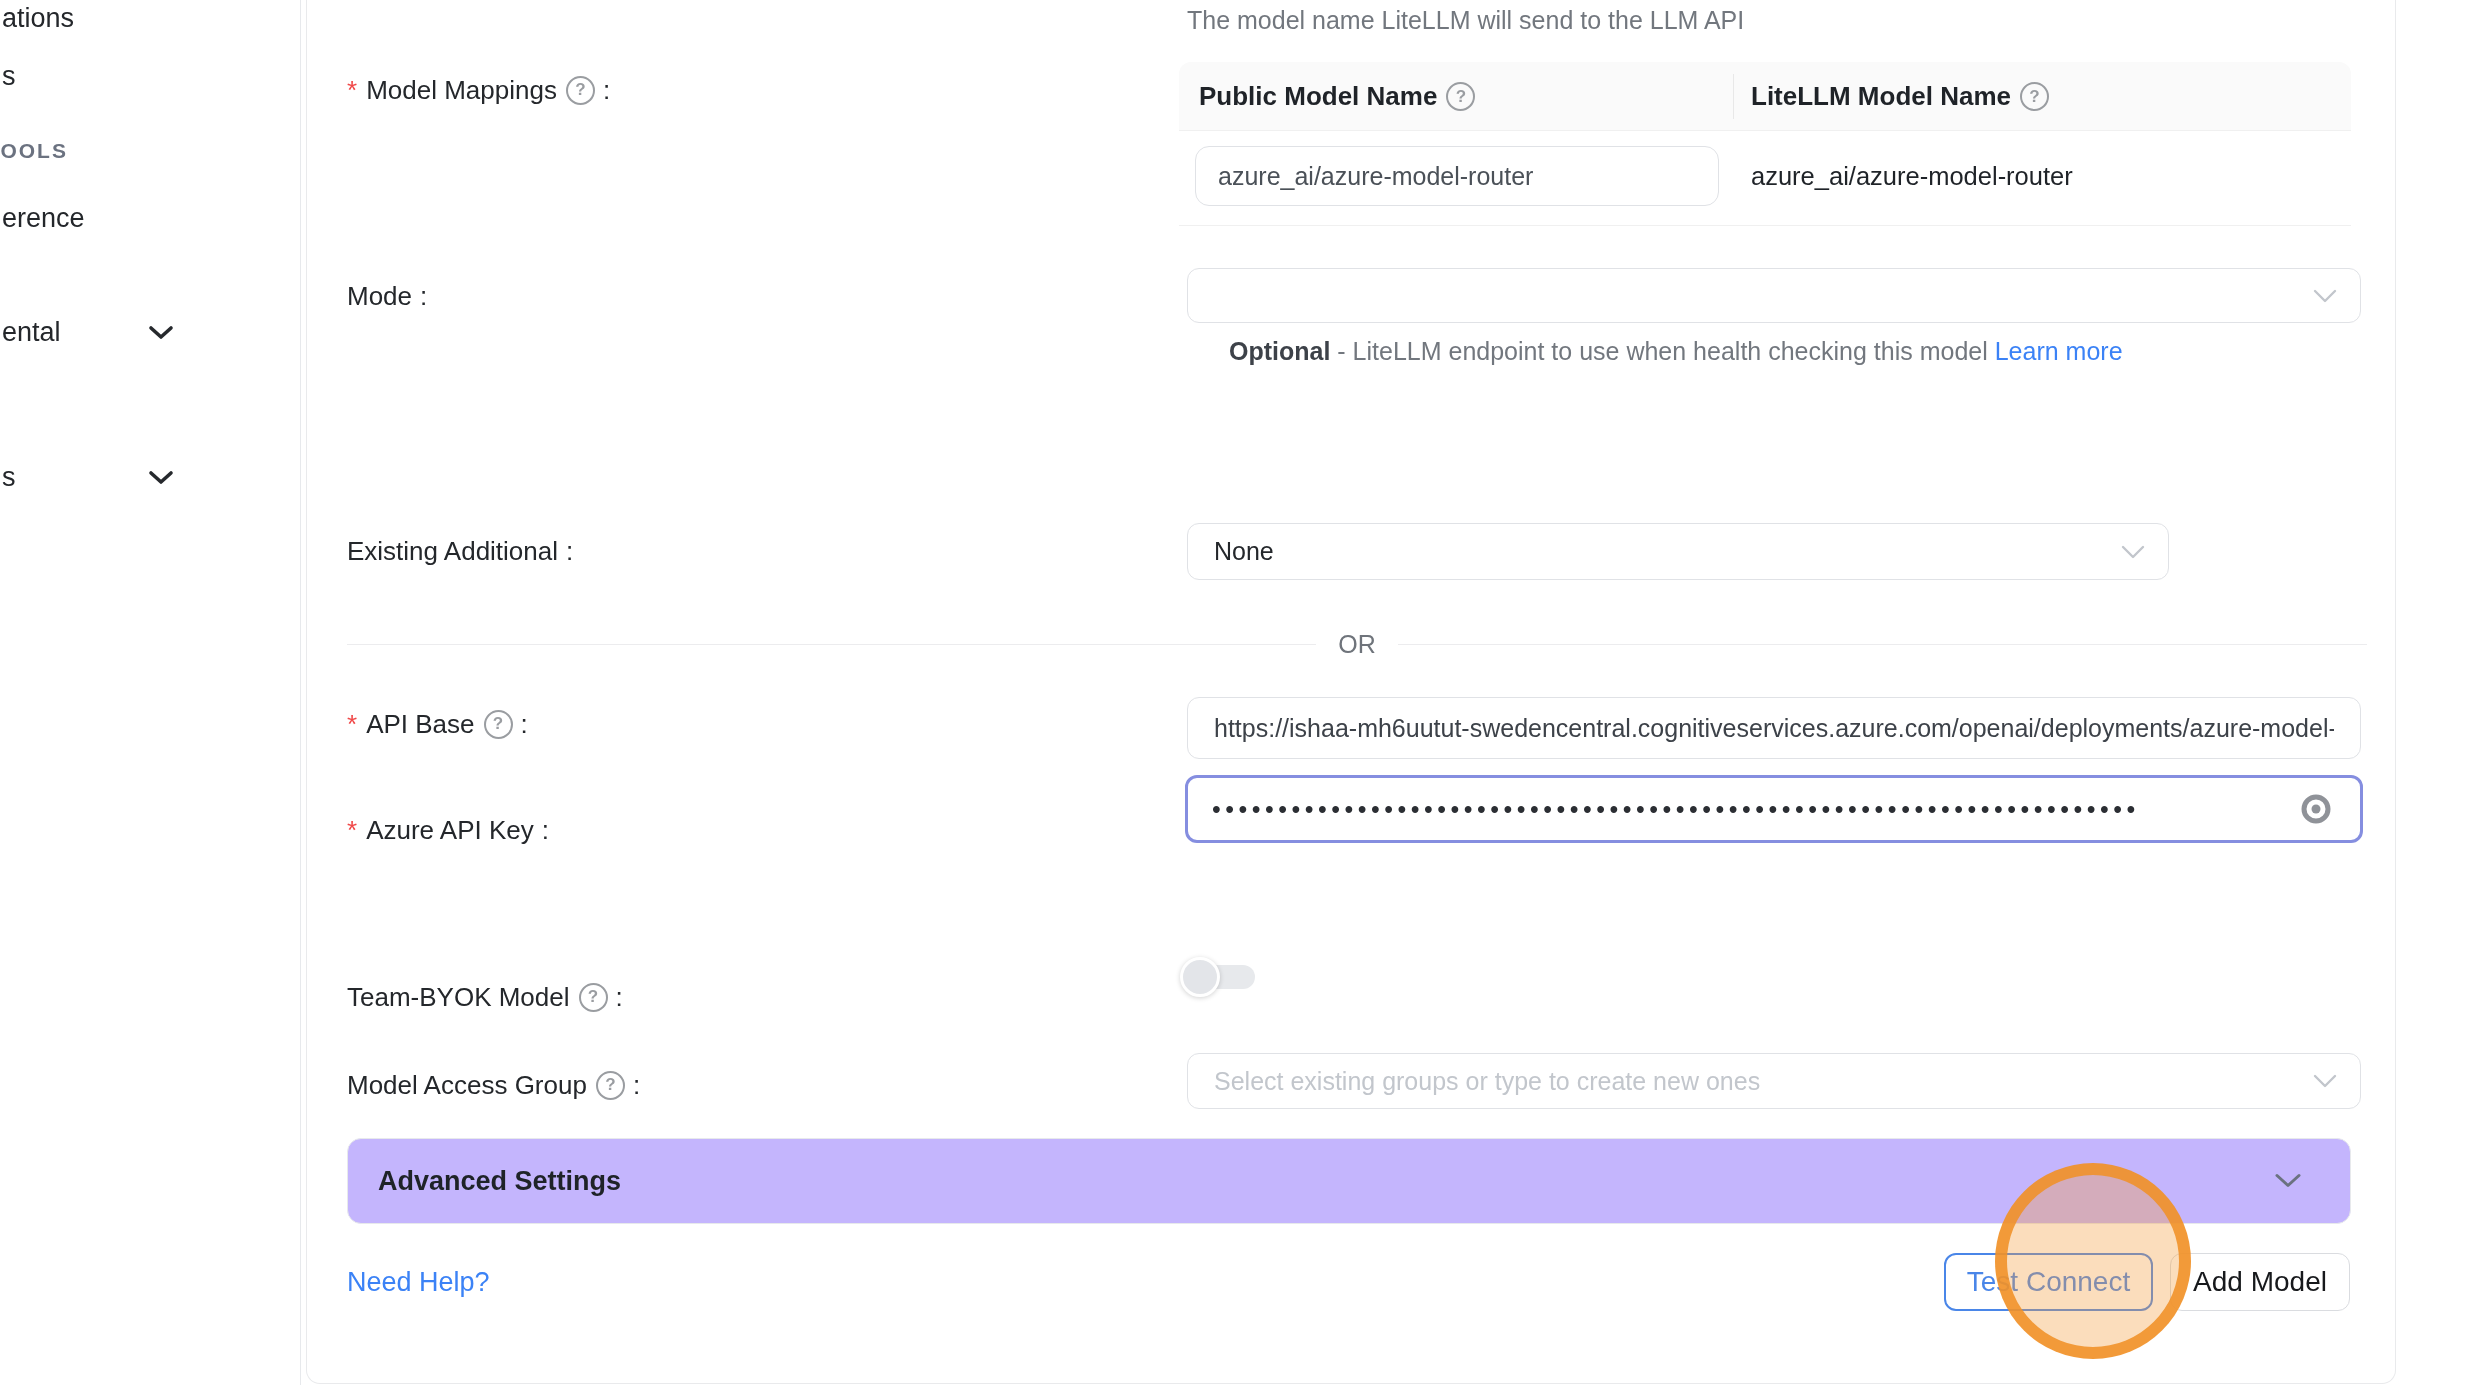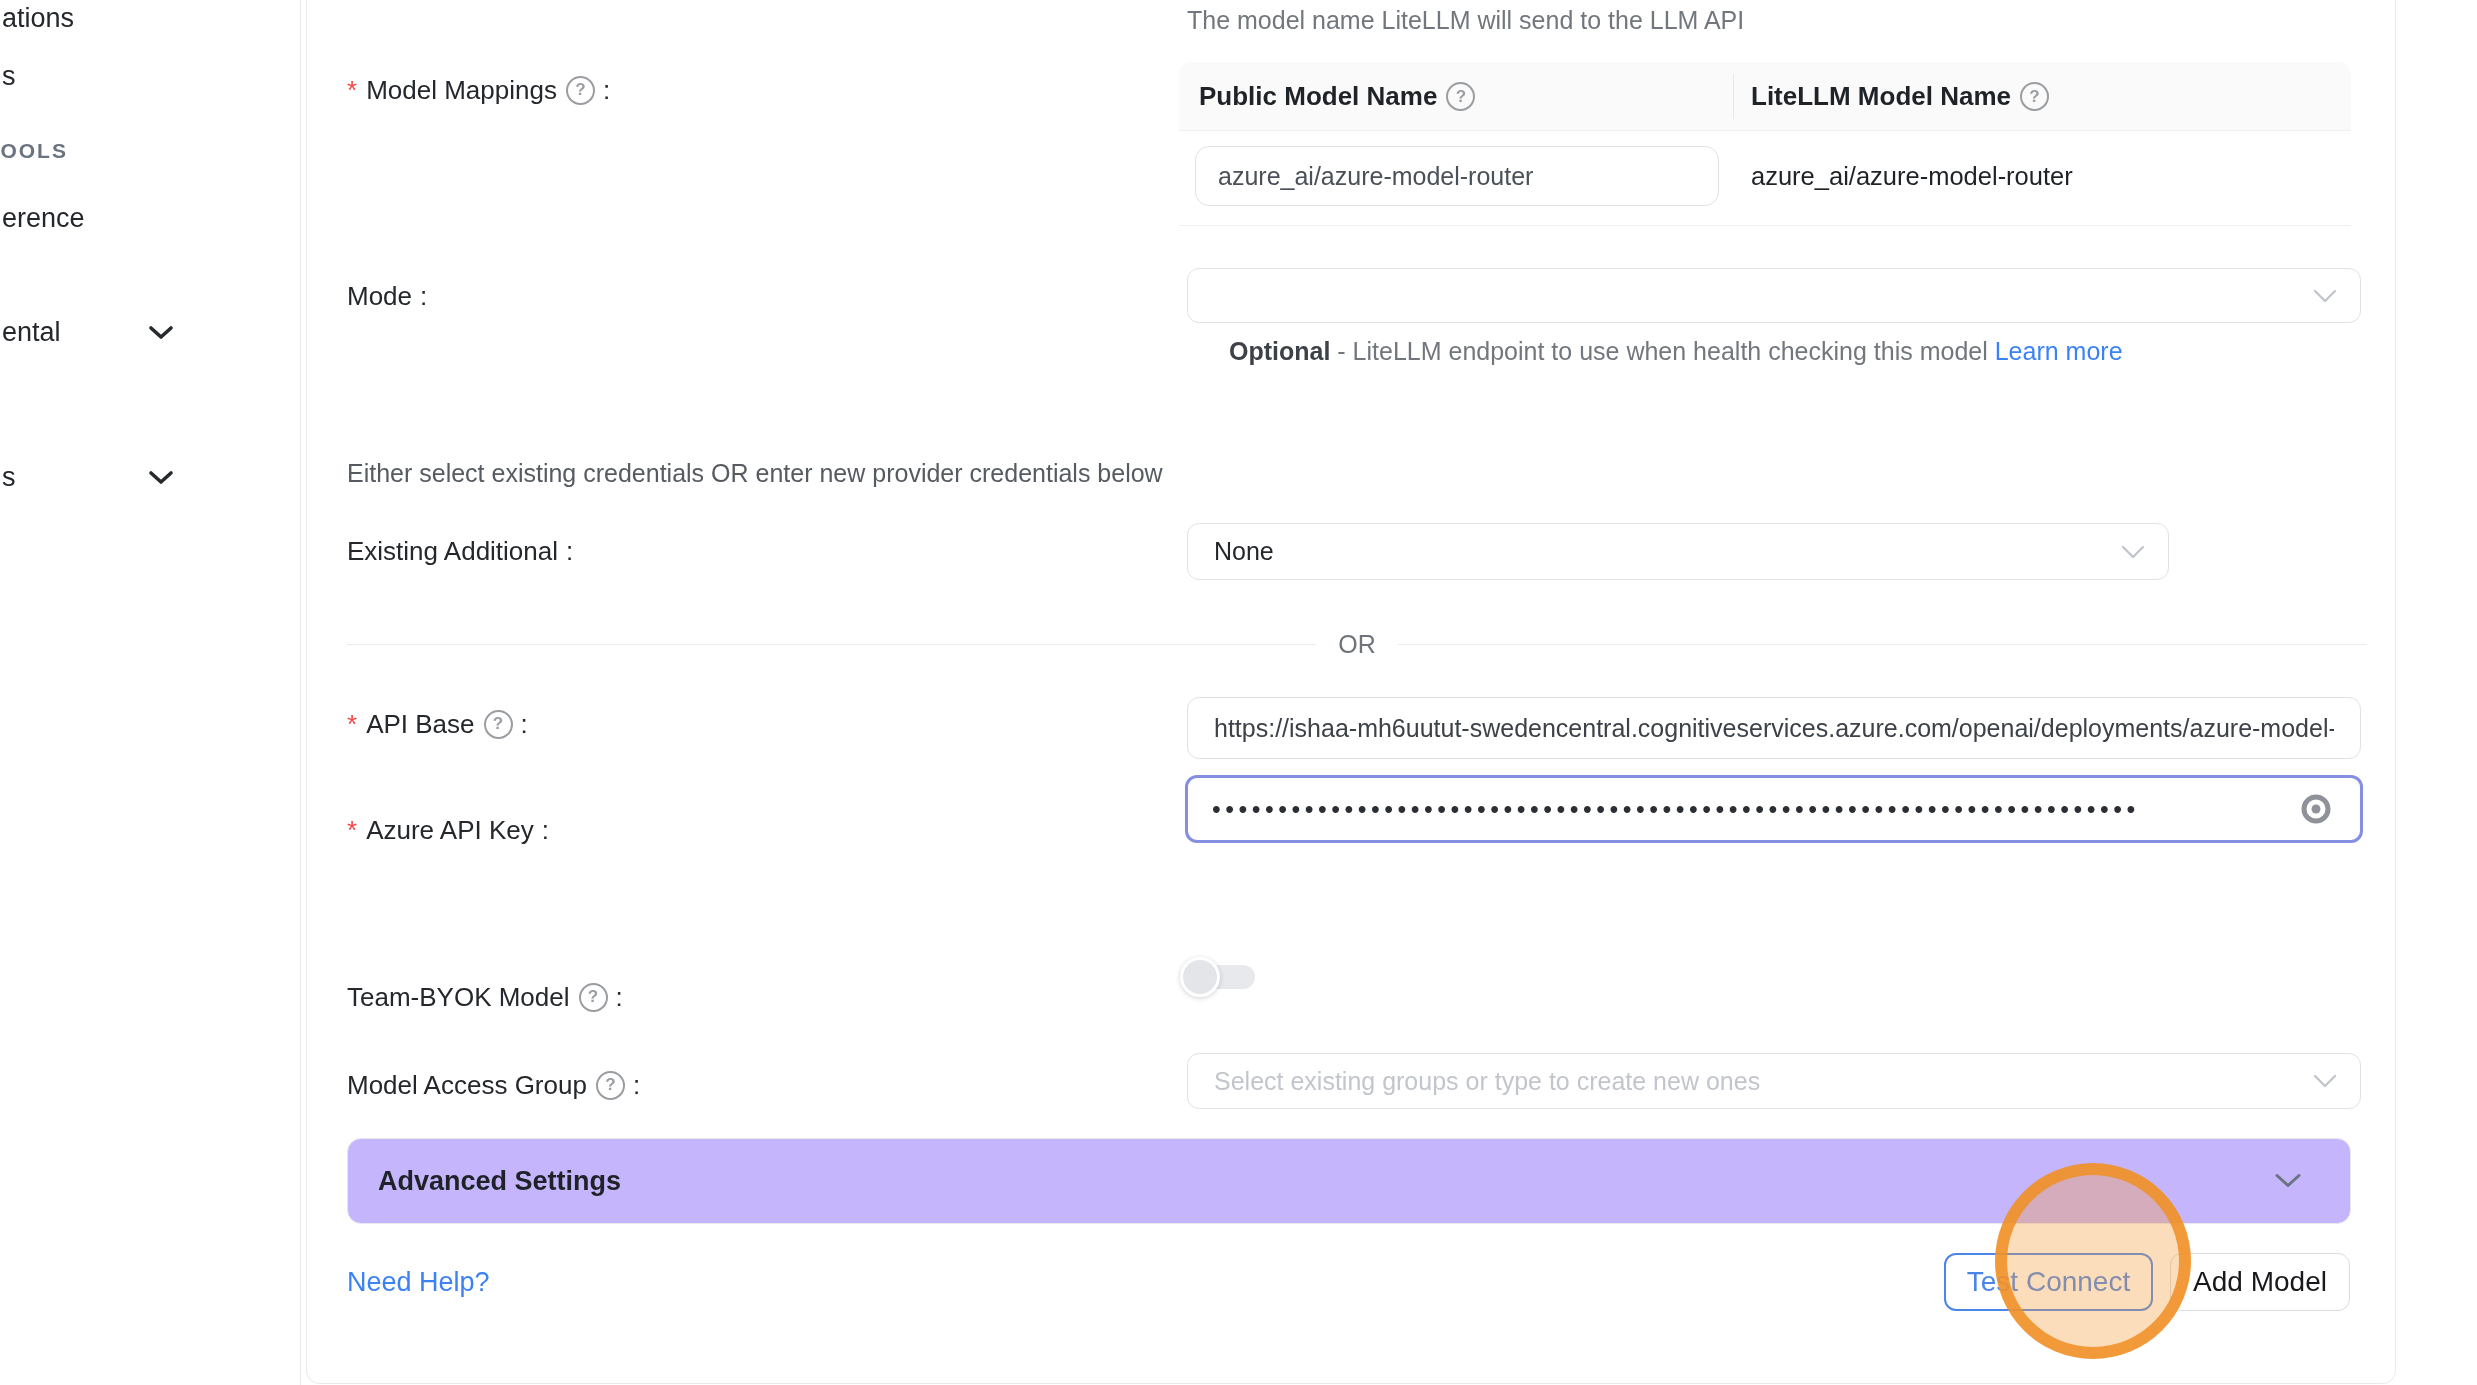--- a/index.html
+++ b/index.html
@@ -130,21 +130,20 @@
     <span class="sel-chev">
       <svg width="26" height="16" viewBox="0 0 26 16">
           <polyline points="3,3 13,13 23,3" fill="none" stroke="#c2c6cc" stroke-width="2.4" stroke-linecap="round" stroke-linejoin="round"></polyline>
         </svg>
     </span>
   </div>
   <div class="helper" style="left:880px;top:350px;width:900px;line-height:42px;margin-left:42px;">
     <b style="color:#3d4249;">Optional</b><span> - LiteLLM endpoint to use when health checking this model </span><a class="link" style="font-size:25px;text-decoration:none;" href="#">Learn more</a>
   </div>
 
-  <div class="helper" style="left:40px;top:476px;color:#565b62;">Either select existing credentials OR enter new provider credentials below</div>
 
   <div class="row-label" style="top:554px;">
     <span>Existing Additional</span>
       <span class="colon">:</span>
   </div>
   <div class="select" style="left:880px;top:543px;width:982px;height:57px;">
     <span>None</span>
     <span class="sel-chev">
       <svg width="26" height="16" viewBox="0 0 26 16">
           <polyline points="3,3 13,13 23,3" fill="none" stroke="#c2c6cc" stroke-width="2.4" stroke-linecap="round" stroke-linejoin="round"></polyline>

